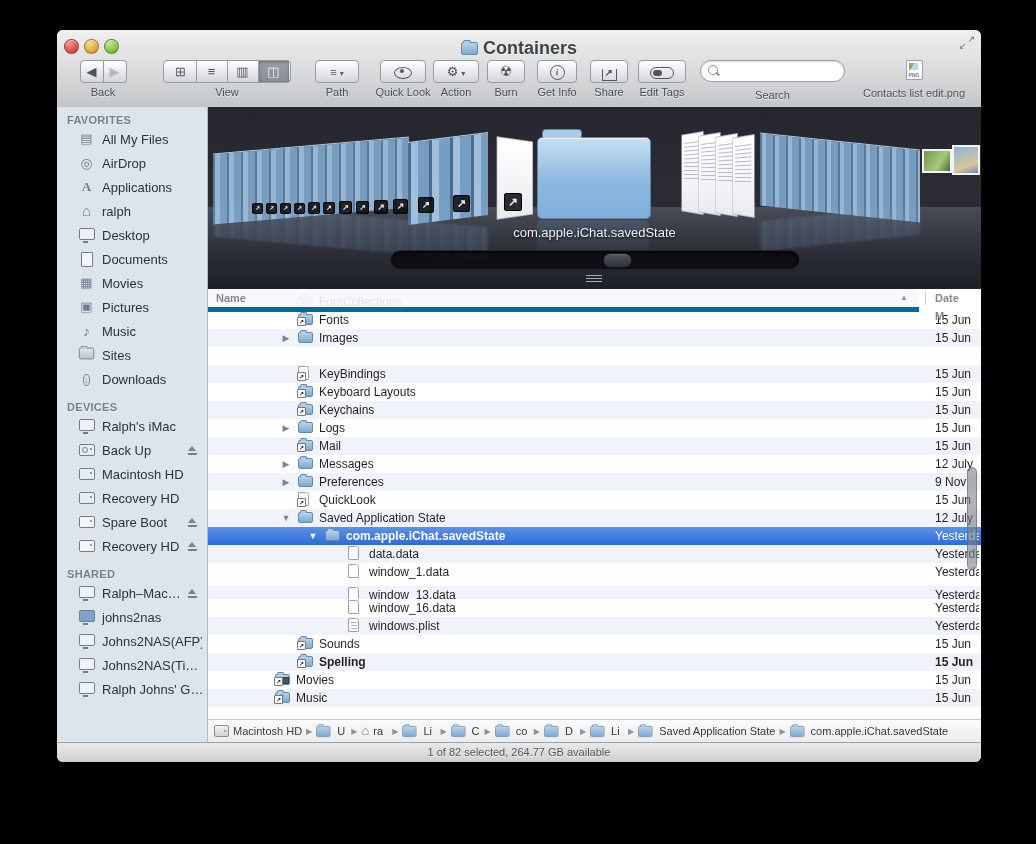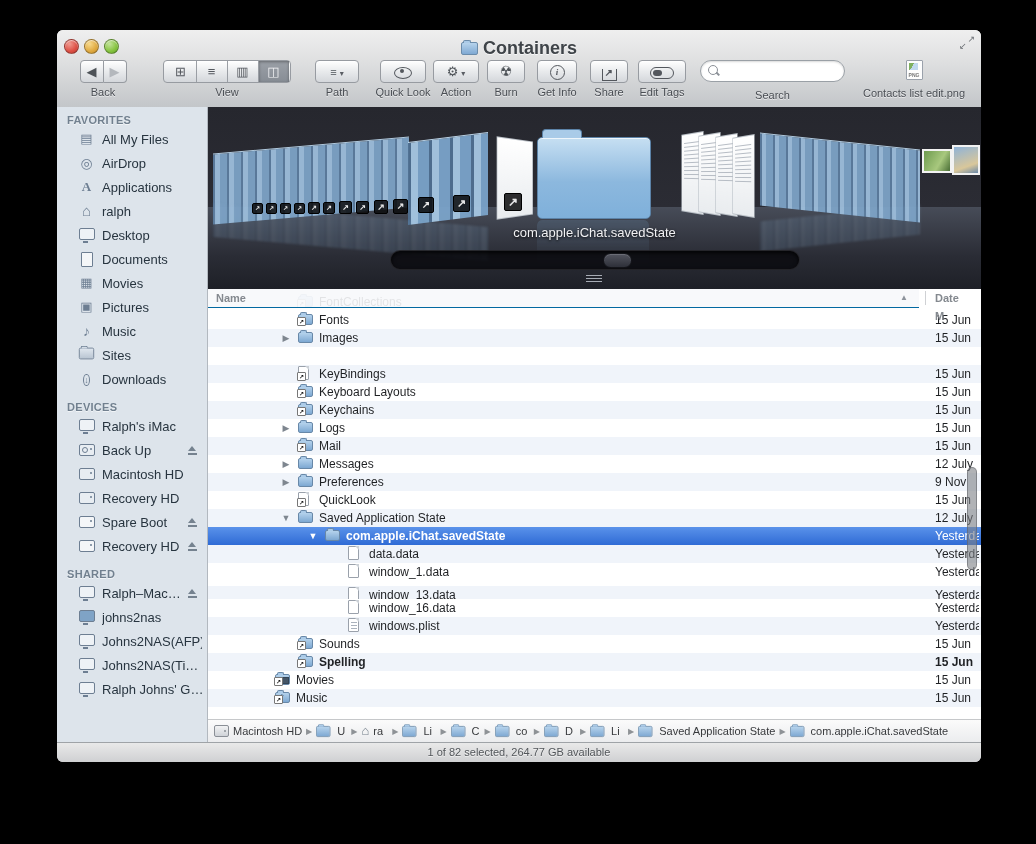--- a/index.html
+++ b/index.html
@@ -114,21 +114,21 @@
   .lvl5 .fic{left:140px;}.lvl5 .rname{left:161px;}
   .fic{position:absolute;top:3px;width:15px;height:11px;}
   .fic.folder{background:linear-gradient(#b4d2ec,#7da8d2);border:1px solid #6888a8;border-radius:2px;box-sizing:border-box;}
   .fic.folder:before{content:"";position:absolute;top:-3px;left:1px;width:5px;height:2px;background:#abcbe8;border:1px solid #6888a8;border-bottom:none;border-radius:2px 2px 0 0;}
   .fic.file{width:11px;height:14px;top:1px;background:#fff;border:1px solid #9aa1ab;box-sizing:border-box;border-radius:1px;}
   .fic.file:before{content:"";position:absolute;top:-1px;right:-1px;border-top:4px solid #ccd1d7;border-left:4px solid transparent;}
   .fic.alias:after{content:"↗";position:absolute;left:-2px;bottom:-2px;width:7px;height:7px;font:700 6px/7px "DejaVu Sans",sans-serif;color:#111;background:#fff;border:1px solid #777;border-radius:1px;text-align:center;}
   .fic .em{position:absolute;left:3px;top:2px;width:8px;height:5px;background:#456;border:1px solid #345;}
   .fic .emm{background:none;border:none;font:700 8px/6px "DejaVu Sans",sans-serif;color:#33557d;}
   .fic .eml{left:2px;top:3px;width:6px;height:7px;background:repeating-linear-gradient(#aab2bd 0 1px,transparent 1px 3px);border:none;}
-  #lheader{position:absolute;left:0;top:0;width:711px;height:18px;background:rgba(247,248,250,.82);border-bottom:1px solid #0369a1;font-size:11px;font-weight:700;color:#84898f;line-height:18px;z-index:5;}
+  #lheader{position:absolute;left:0;top:0;width:711px;height:18px;background:rgba(247,248,250,.82);border-bottom:5px solid #0369a1;font-size:11px;font-weight:700;color:#84898f;line-height:18px;z-index:5;}
   #lheader .hname{position:absolute;left:8px;}
   #lheader .hdate{position:absolute;left:727px;}
   #lheader .sort{position:absolute;left:692px;font-size:8px;color:#8d939b;}
   #lheader .hdiv{position:absolute;left:717px;top:2px;width:1px;height:14px;background:#cfd1d4;}
   #vscroll{position:absolute;left:759px;top:178px;width:8px;height:101px;border-radius:5px;background:rgba(125,128,133,.6);border:1px solid rgba(90,92,96,.5);z-index:6;}
   
   #pathbar{position:absolute;left:0;top:612px;width:773px;height:23px;background:linear-gradient(#fbfbfb,#ebecee);border-top:1px solid #c6c8ca;box-sizing:border-box;display:flex;align-items:center;padding-left:6px;overflow:hidden;}
   .pitem{display:flex;align-items:center;flex:0 0 auto;}
   .plab{font-size:11px;color:#37393c;margin-left:4px;white-space:nowrap;overflow:hidden;display:inline-block;}
   .psep{font-size:8px;color:#8e9296;margin:0 4px;flex:0 0 auto;}

